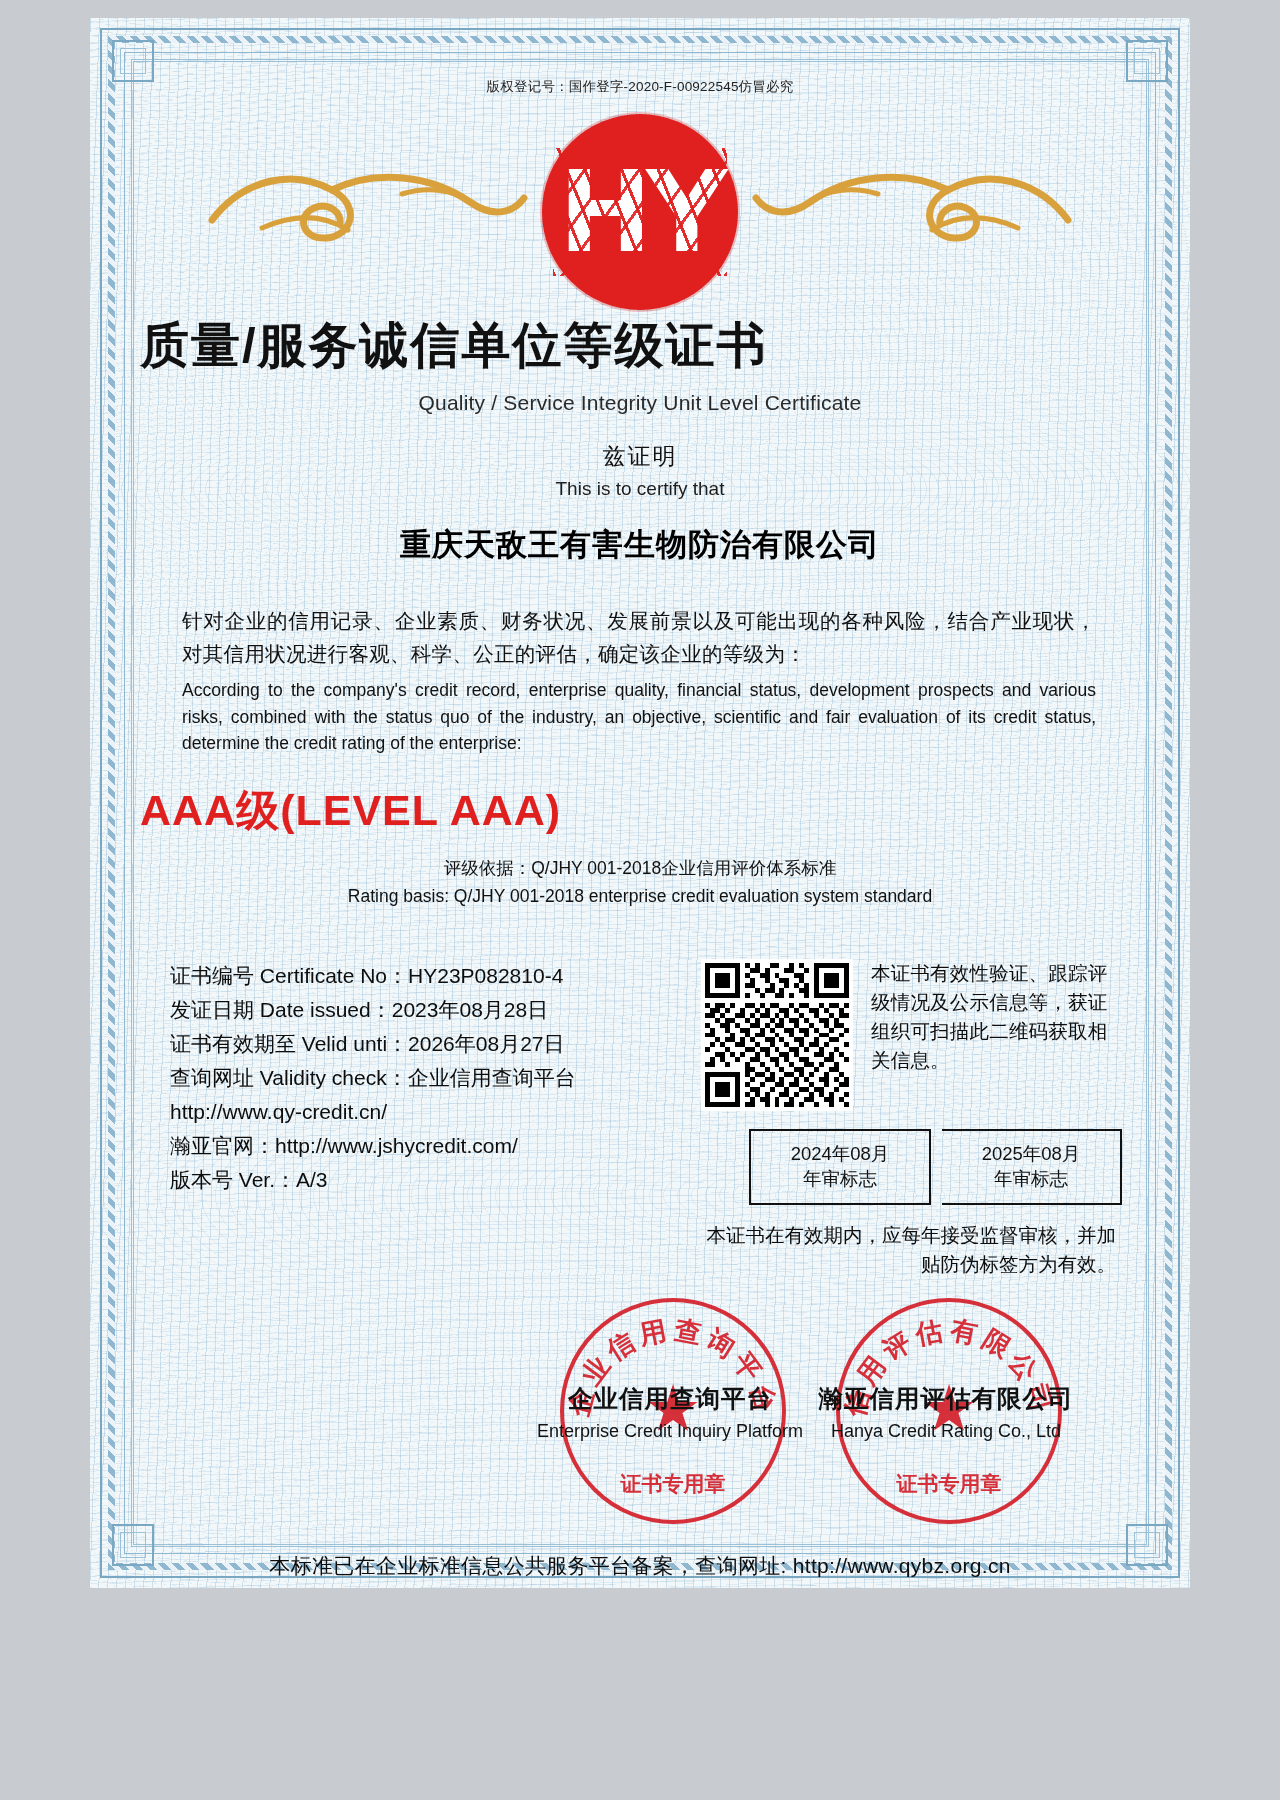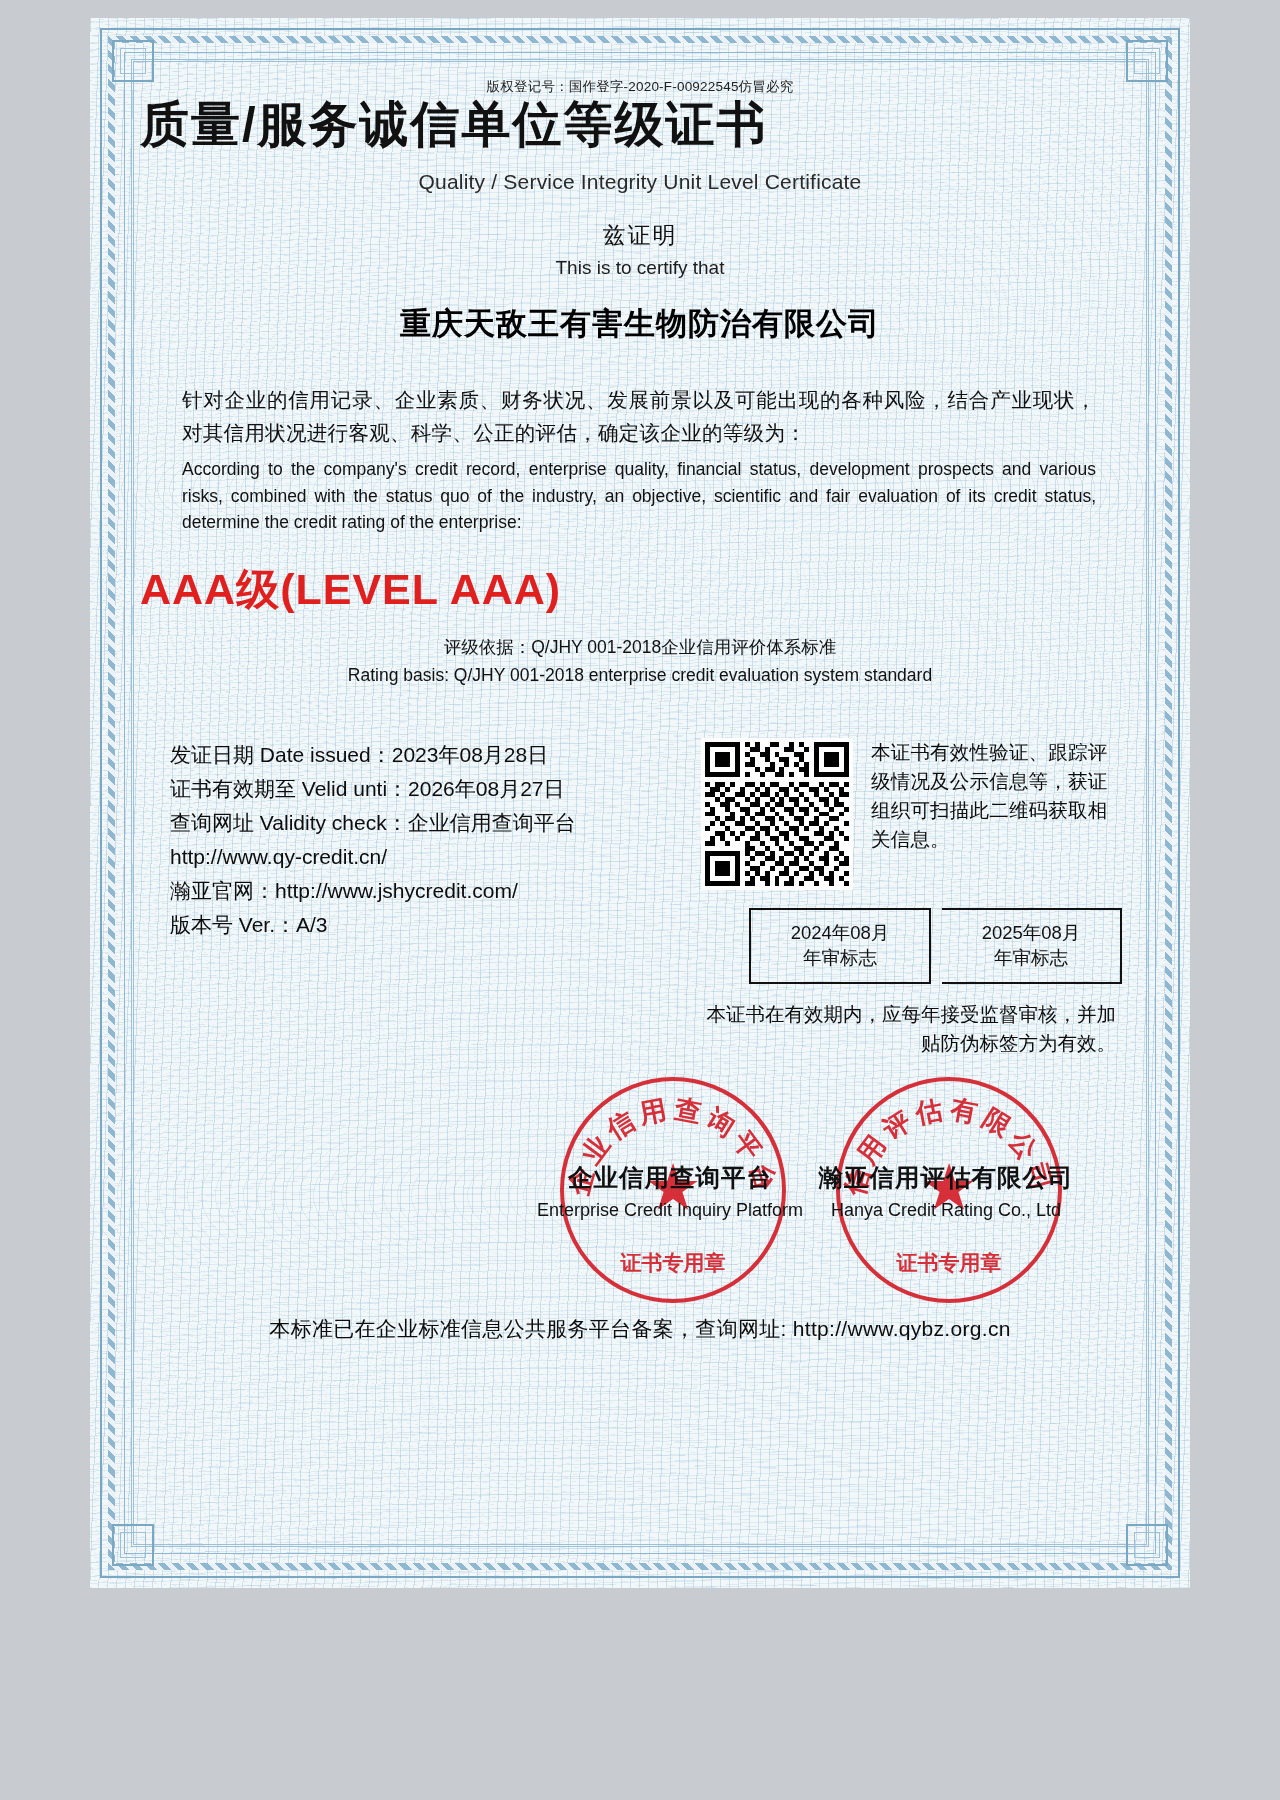--- a/index.html
+++ b/index.html
@@ -344,21 +344,21 @@
   .org-en {
     font-size: 18px;
     color: #111;
     margin-top: 6px;
   }
 
   .footer-note {
     text-align: center;
     font-size: 21px;
     color: #0d0d0d;
-    margin-top: 10px;
+    margin-top: 26px;
     letter-spacing: 0.3px;
   }
 </style>
 </head>
 <body>
 
 <div id="certificate">
   <div class="guilloche"></div>
   <div class="border-outer"></div>
   <div class="border-mid"></div>
@@ -366,40 +366,60 @@
   <div class="border-inner2"></div>
   <div class="corner tl"></div>
   <div class="corner tr"></div>
   <div class="corner bl"></div>
   <div class="corner br"></div>
 
   <div class="content">
 
     <div class="copyright">版权登记号：国作登字-2020-F-00922545仿冒必究</div>
 
+    <div class="emblem-band">
+      <svg class="flourish left" viewBox="0 0 330 110">
+        <path d="M10,70 C40,30 90,18 130,40 C160,56 150,86 124,88 C100,90 94,66 112,58 C126,52 140,62 138,74" fill="none" stroke="currentColor" stroke-width="7" stroke-linecap="round"></path>
+        <path d="M130,40 C175,18 230,26 268,52 C292,69 312,62 322,48" fill="none" stroke="currentColor" stroke-width="7" stroke-linecap="round"></path>
+        <path d="M60,78 C96,62 124,66 146,80" fill="none" stroke="currentColor" stroke-width="5" stroke-linecap="round"></path>
+        <path d="M200,44 C226,36 252,40 268,52" fill="none" stroke="currentColor" stroke-width="5" stroke-linecap="round"></path>
+      </svg>
+
+      <div class="logo-circle">
+        <span class="logo-mark">HY</span>
+      </div>
+
+      <svg class="flourish right" viewBox="0 0 330 110">
+        <path d="M10,70 C40,30 90,18 130,40 C160,56 150,86 124,88 C100,90 94,66 112,58 C126,52 140,62 138,74" fill="none" stroke="currentColor" stroke-width="7" stroke-linecap="round"></path>
+        <path d="M130,40 C175,18 230,26 268,52 C292,69 312,62 322,48" fill="none" stroke="currentColor" stroke-width="7" stroke-linecap="round"></path>
+        <path d="M60,78 C96,62 124,66 146,80" fill="none" stroke="currentColor" stroke-width="5" stroke-linecap="round"></path>
+        <path d="M200,44 C226,36 252,40 268,52" fill="none" stroke="currentColor" stroke-width="5" stroke-linecap="round"></path>
+      </svg>
+    </div>
 
     <div class="title-cn">质量/服务诚信单位等级证书</div>
     <div class="title-en">Quality / Service Integrity Unit Level Certificate</div>
 
     <div class="certify-cn">兹证明</div>
     <div class="certify-en">This is to certify that</div>
 
     <div class="company">重庆天敌王有害生物防治有限公司</div>
 
     <div class="para">
       <div class="para-cn">针对企业的信用记录、企业素质、财务状况、发展前景以及可能出现的各种风险，结合产业现状，对其信用状况进行客观、科学、公正的评估，确定该企业的等级为：</div>
       <div class="para-en">According to the company's credit record, enterprise quality, financial status, development prospects and various risks, combined with the status quo of the industry, an objective, scientific and fair evaluation of its credit status, determine the credit rating of the enterprise:</div>
     </div>
 
     <div class="level">AAA级(LEVEL AAA)</div>
     <div class="basis-cn">评级依据：Q/JHY 001-2018企业信用评价体系标准</div>
     <div class="basis-en">Rating basis: Q/JHY 001-2018 enterprise credit evaluation system standard</div>
 
     <div class="details-row">
       <div class="details-left">
+        <div class="row">证书编号 Certificate No：HY23P082810-4</div>
         <div class="row">发证日期 Date issued：2023年08月28日</div>
         <div class="row">证书有效期至 Velid unti：2026年08月27日</div>
         <div class="row">查询网址 Validity check：企业信用查询平台</div>
         <div class="row">http://www.qy-credit.cn/</div>
         <div class="row">瀚亚官网：http://www.jshycredit.com/</div>
         <div class="row">版本号 Ver.：A/3</div>
       </div>
 
       <div class="details-right">
         <div class="qr-row">

